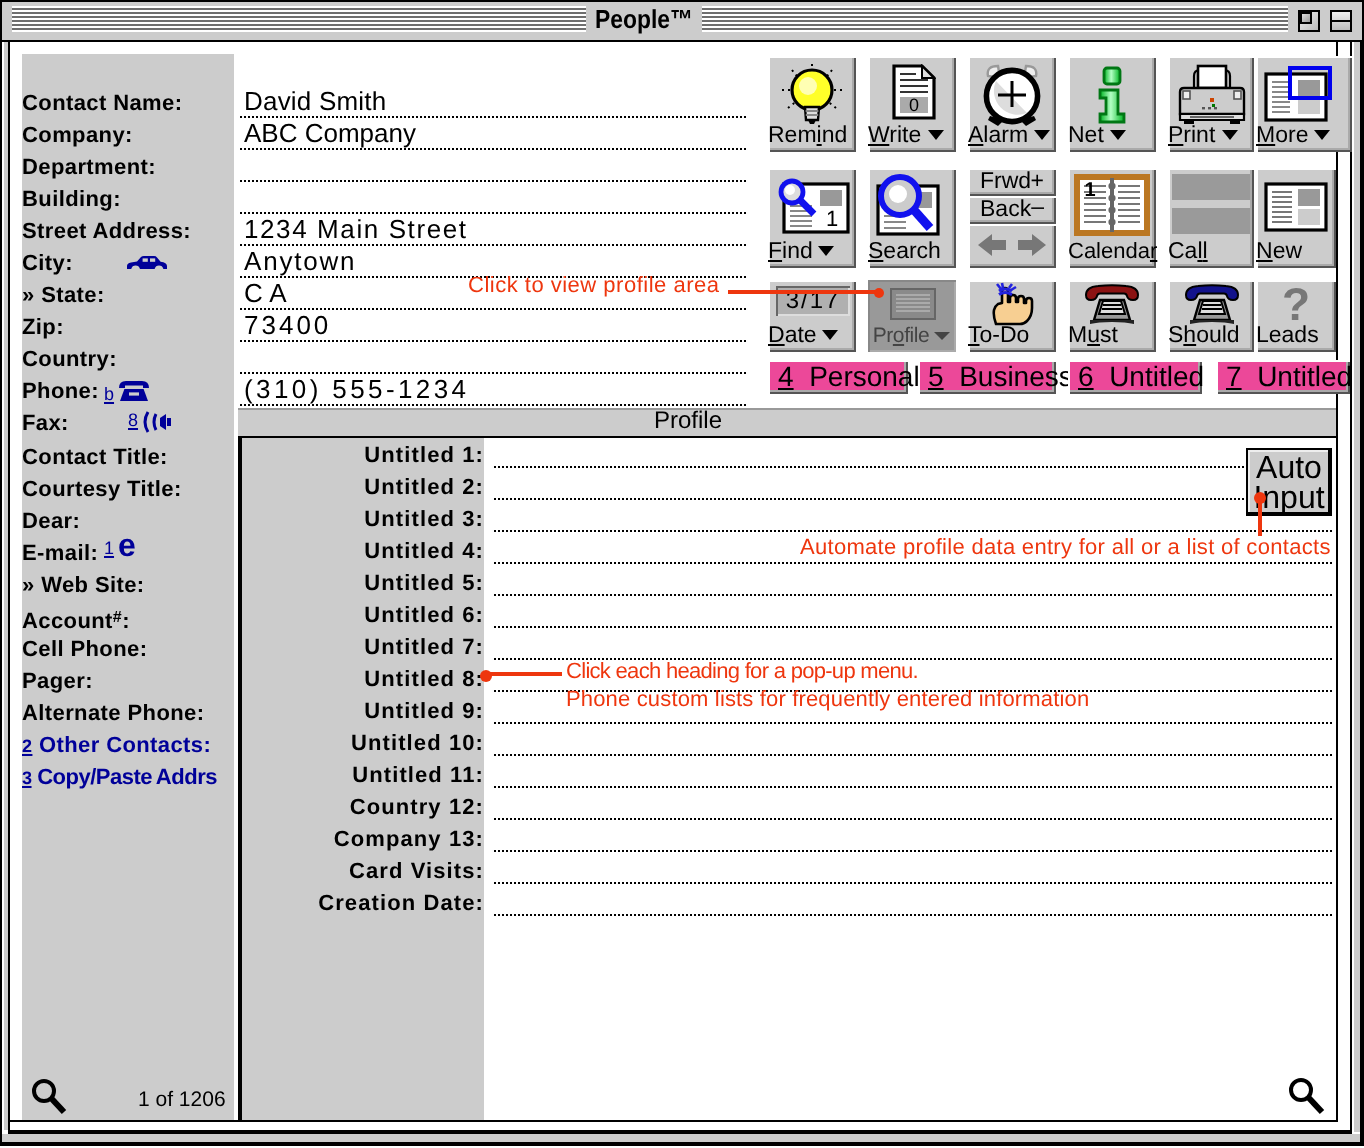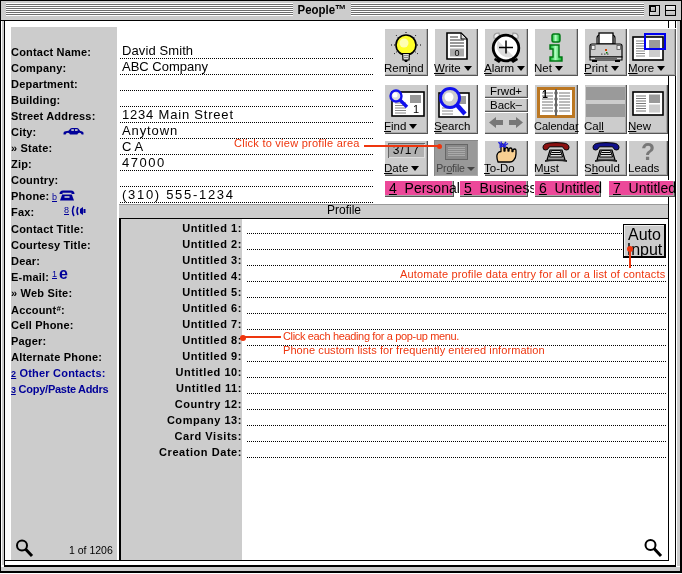--- a/index.html
+++ b/index.html
@@ -129,21 +129,21 @@
 <div class="dot" style="left:120px;top:154px;width:254px"></div>
 <div class="dot" style="left:120px;top:170px;width:254px"></div>
 <div class="dot" style="left:120px;top:186px;width:254px"></div>
 <div class="dot" style="left:120px;top:202px;width:254px"></div>
 
 <div class="val" style="left:122px;top:44px;letter-spacing:0.1px">David Smith</div>
 <div class="val" style="left:122px;top:60px;letter-spacing:0px">ABC Company</div>
 <div class="val" style="left:122px;top:108px;letter-spacing:0.8px">1234 Main Street</div>
 <div class="val" style="left:122px;top:124px;letter-spacing:0.9px">Anytown</div>
 <div class="val" style="left:122px;top:140px;letter-spacing:3.2px">CA</div>
-<div class="val" style="left:122px;top:156px;letter-spacing:1.5px">47000</div>
+<div class="val" style="left:122px;top:156px;letter-spacing:1.5px">73400</div>
 <div class="val" style="left:122px;top:188px;letter-spacing:1.7px">(310) 555-1234</div>
 
 <div class="plab" style="top:222px">Untitled 1:</div>
 <div class="plab" style="top:238px">Untitled 2:</div>
 <div class="plab" style="top:254px">Untitled 3:</div>
 <div class="plab" style="top:270px">Untitled 4:</div>
 <div class="plab" style="top:286px">Untitled 5:</div>
 <div class="plab" style="top:302px">Untitled 6:</div>
 <div class="plab" style="top:318px">Untitled 7:</div>
 <div class="plab" style="top:334px">Untitled 8:</div>

